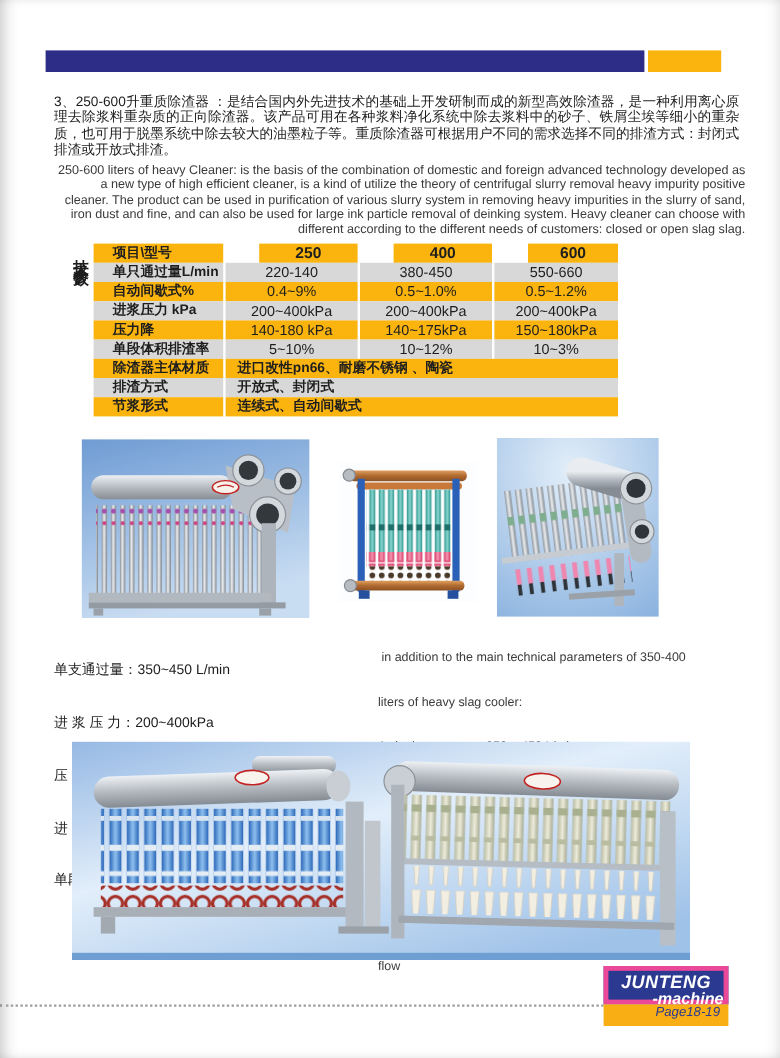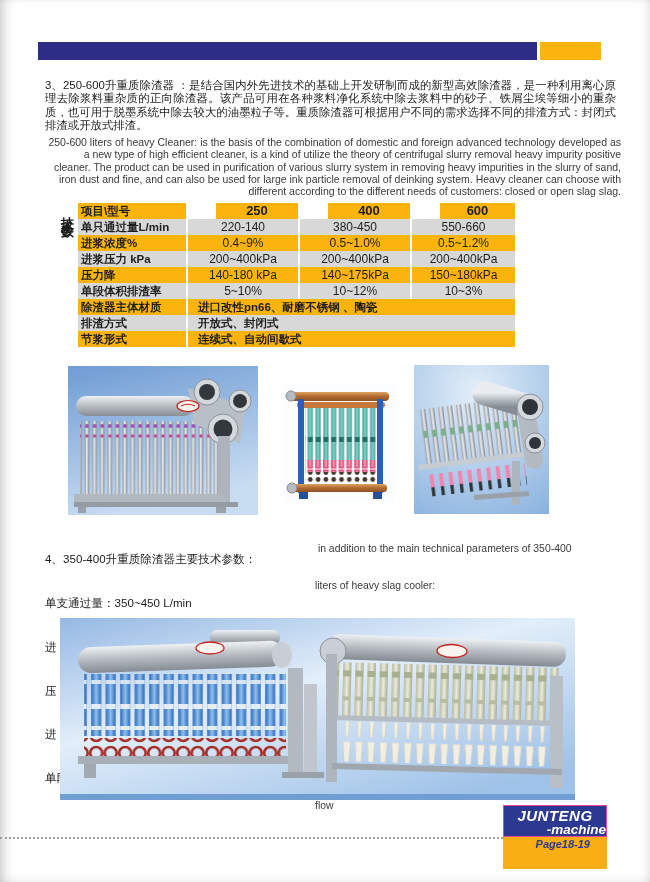--- a/index.html
+++ b/index.html
@@ -18,36 +18,36 @@
   
   .p-zh{left:45px;top:79px;width:571px;font-size:11.4px;line-height:13.4px;font-weight:500;color:#1c1c1c;text-align:justify;}
   .p-en{left:45px;top:136px;width:576px;font-size:10.5px;line-height:12.35px;font-weight:400;color:#3a3a3a;text-align:right;}
   
   .side-label{left:58px;top:206px;height:140px;writing-mode:vertical-rl;font-size:13px;font-weight:600;letter-spacing:3px;color:#1c1c1c;}
   
   .tbl{left:78px;top:203px;width:437px;display:grid;grid-template-columns:108px 110px 110px 103px;column-gap:2px;grid-auto-rows:16px;font-size:11.5px;}
   .tbl .c{overflow:hidden;white-space:nowrap;line-height:16px;color:#1e1e1e;}
   .tbl .y{background:#fbb40e;}
   .tbl .g{background:#d8d8d8;}
-  .tbl .lab{padding-left:3px;font-weight:600;}
+  .tbl .lab{padding-left:16px;font-weight:600;}
   .tbl .val{text-align:center;font-weight:500;font-size:12px;}
   .tbl .hval{text-align:center;font-weight:600;font-size:13px;margin-left:28px;}
   .tbl .sp{grid-column:2 / 5;padding-left:10px;font-weight:600;}
   
   .s4-zh{left:45px;top:523px;font-size:11.6px;line-height:14.6px;font-weight:500;color:#1c1c1c;white-space:pre-wrap;}
   .s4-en{left:315px;top:519px;width:302px;font-size:10.4px;line-height:12.2px;color:#3a3a3a;white-space:pre-wrap;}
   
   .photo{display:block;}
   
   .dotline{left:0;top:837px;width:503px;height:0;border-top:2px dotted #9d9d9d;}
   .logo{left:503px;top:805px;width:104px;}
-  .logo-blue{height:32px;background:#2b3990;color:#fff;font-style:italic;font-weight:bold;text-align:center;border:1px solid #ec4899;box-sizing:border-box;}
+  .logo-blue{height:32px;background:#2b3990;color:#fff;font-style:italic;font-weight:bold;text-align:center;border:4px solid #ec4899;box-sizing:border-box;}
   .logo-l1{font-size:15px;line-height:15px;padding-top:2px;letter-spacing:.5px;}
   .logo-l2{font-size:13.5px;line-height:13px;text-align:right;}
-  .logo-yellow{height:32px;background:#f9ae14;color:#2b3990;font-style:italic;font-weight:bold;font-size:11px;line-height:15px;text-align:right;padding-right:17px;box-sizing:border-box;}
+  .logo-yellow{height:18px;background:#f9ae14;color:#2b3990;font-style:italic;font-weight:normal;font-size:11px;line-height:15px;text-align:right;padding-right:7px;box-sizing:border-box;}
 </style>
 </head>
 <body>
 
 <div class="page">
 
   <div class="abs bar-blue"></div>
   <div class="abs bar-yellow"></div>
 
   <div class="abs p-zh">3、250-600升重质除渣器 ：是结合国内外先进技术的基础上开发研制而成的新型高效除渣器，是一种利用离心原理去除浆料重杂质的正向除渣器。该产品可用在各种浆料净化系统中除去浆料中的砂子、铁屑尘埃等细小的重杂质，也可用于脱墨系统中除去较大的油墨粒子等。重质除渣器可根据用户不同的需求选择不同的排渣方式：封闭式排渣或开放式排渣。</div>
@@ -59,21 +59,21 @@
     <div class="c y lab">项目\型号</div>
     <div class="c y hval">250</div>
     <div class="c y hval">400</div>
     <div class="c y hval">600</div>
 
     <div class="c g lab">单只通过量L/min</div>
     <div class="c g val">220-140</div>
     <div class="c g val">380-450</div>
     <div class="c g val">550-660</div>
 
-    <div class="c y lab">进浆浓度%</div>
+    <div class="c y lab">自动间歇式%</div>
     <div class="c y val">0.4~9%</div>
     <div class="c y val">0.5~1.0%</div>
     <div class="c y val">0.5~1.2%</div>
 
     <div class="c g lab">进浆压力 kPa</div>
     <div class="c g val">200~400kPa</div>
     <div class="c g val">200~400kPa</div>
     <div class="c g val">200~400kPa</div>
 
     <div class="c y lab">压力降</div>
@@ -211,21 +211,20 @@
     <line x1="112" y1="45" x2="120" y2="95" stroke="#b4bac1" stroke-width="18" stroke-linecap="round"></line>
     <circle cx="116" cy="42" r="13" fill="#d3d8dd" stroke="#899096"></circle>
       <circle cx="116" cy="42" r="8" fill="#2f343a"></circle>
     <circle cx="121" cy="78" r="10" fill="#d3d8dd" stroke="#899096"></circle>
       <circle cx="121" cy="78" r="6" fill="#2f343a"></circle>
     <rect x="98" y="96" width="8" height="44" fill="#aeb5bc"></rect>
     <rect x="60" y="128" width="55" height="5" fill="#9aa1a8" transform="rotate(-4 87 130)"></rect>
   </svg>
 
   <div class="abs s4-zh">
-    <div>4、350-400升重质除渣器主要技术参数：</div>
     <div>单支通过量：350~450 L/min</div>
     <div>进 浆 压 力：200~400kPa</div>
     <div>压  力  降：140~175kPa</div>
     <div>进 浆 浓 度：0.6~1.8%</div>
     <div>单段体积排渣率：10~12%（相对进浆流量）</div>
   </div>
 
   <div class="abs s4-en">
     <div> in addition to the main technical parameters of 350-400</div>
     <div>liters of heavy slag cooler:</div>

